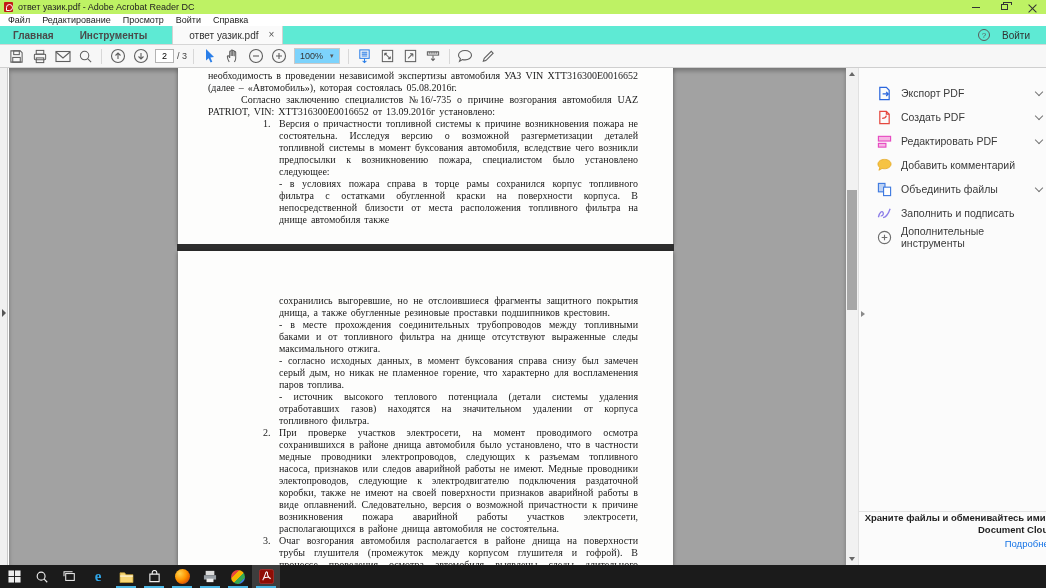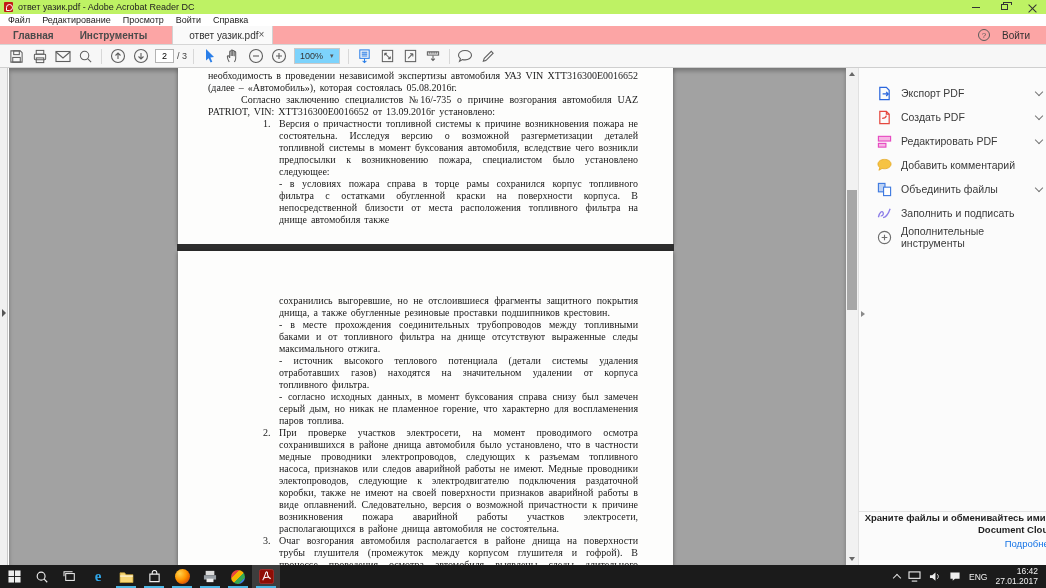--- a/index.html
+++ b/index.html
@@ -21,25 +21,25 @@
   .g-close { position:relative; width:9px; height:9px; }
   .g-close::before,.g-close::after { content:""; position:absolute; left:4px; top:0; width:1px; height:11px; background:#333; }
   .g-close::before { transform:rotate(45deg);} .g-close::after { transform:rotate(-45deg);}
 
   
   .menubar { position:absolute; top:14px; left:0; right:0; height:12px; background:#fff;
     display:flex; align-items:center; font-size:9px; color:#222; padding-left:2px; }
   .menu-item { padding:0 6px; cursor:default; }
 
   
-  .tabbar { position:absolute; top:26px; left:0; right:0; height:19px; background:#fca5a5;
+  .tabbar { position:absolute; top:26px; left:0; right:0; height:19px; background:#5eead4;
     border-bottom:1px solid #d6d6d6; display:flex; align-items:stretch; font-size:10px; color:#3c3c3c; }
   .tab { padding:0 13px; display:flex; align-items:center; font-weight:bold; color:#4a4a4a; cursor:default; }
   .doc-tab { margin-left:12px; background:#fafafa; border-left:1px solid #d2d2d2; border-right:1px solid #d2d2d2;
-    padding:0 8px 0 16px; display:flex; align-items:center; font-weight:normal; color:#333; cursor:default; }
+    padding:0 8px 0 16px; display:flex; align-items:center; gap:10px; font-weight:normal; color:#333; cursor:default; }
   .tab-close { color:#555; font-size:10px; line-height:10px; cursor:pointer; }
   .tabbar-right { margin-left:auto; display:flex; align-items:center; gap:12px; padding-right:16px; }
   .help-circle { width:12px; height:12px; border:1px solid #5a5a5a; border-radius:50%;
     font-size:8px; display:flex; align-items:center; justify-content:center; color:#5a5a5a; }
   .sign-in { font-size:10px; color:#323232; cursor:pointer; }
 
   
   .toolbar { position:absolute; top:45px; left:0; right:0; height:23px; background:#f7f7f7;
     border-bottom:1px solid #cfcfcf; display:flex; align-items:center; padding-left:5px; }
   .ticon { width:23px; height:20px; display:flex; align-items:center; justify-content:center; cursor:pointer; }
@@ -284,22 +284,22 @@
       </div>
 
       <div class="page-gap"></div>
 
       <div class="page page2">
         <div class="li">
           <span class="num"></span>
           <div class="li-body">
             <p>сохранились выгоревшие, но не отслоившиеся фрагменты защитного покрытия днища, а также обугленные резиновые проставки подшипников крестовин.</p>
             <p>- в месте прохождения соединительных трубопроводов между топливными баками и от топливного фильтра на днище отсутствуют выраженные следы максимального отжига.</p>
+            <p>- согласно исходных данных, в момент буксования справа снизу был замечен серый дым, но никак не пламенное горение, что характерно для воспламенения паров топлива.</p>
             <p>- источник высокого теплового потенциала (детали системы удаления отработавших газов) находятся на значительном удалении от корпуса топливного фильтра.</p>
-            <p>- согласно исходных данных, в момент буксования справа снизу был замечен серый дым, но никак не пламенное горение, что характерно для воспламенения паров топлива.</p>
           </div>
         </div>
         <div class="li">
           <span class="num">2.</span>
           <div class="li-body">
             <p>При проверке участков электросети, на момент проводимого осмотра сохранившихся в районе днища автомобиля было установлено, что в частности медные проводники электропроводов, следующих к разъемам топливного насоса, признаков или следов аварийной работы не имеют. Медные проводники электопроводов, следующие к электродвигателю подключения раздаточной коробки, также не имеют на своей поверхности признаков аварийной работы в виде оплавнений. Следовательно, версия о возможной причастности к причине возникновения пожара аварийной работы участков электросети, располагающихся в районе днища автомобиля не состоятельна.</p>
           </div>
         </div>
         <div class="li">
           <span class="num">3.</span>
@@ -455,40 +455,15 @@
     </span>
     <span class="tb-slot running">
         <span class="amigo-circle"></span>
       </span>
     <span class="tb-slot running active">
       <svg width="15" height="15" viewBox="0 0 16 16">
           <rect x="0.5" y="0.5" width="15" height="15" rx="2" fill="#8f0d04" stroke="#c33" stroke-width="0.6"></rect>
           <path d="M4 12 C6 8 7 4.5 7.5 3.5 C8 2.8 9 3 9 4 C9 7 10.5 9.5 12.5 10.5 M4.5 9.8 C7 8.8 10 8.6 12 9.2" fill="none" stroke="#fff" stroke-width="1.1"></path>
         </svg>
     </span>
-    <span class="tray">
-      <span class="tray-chev"></span>
-      <span>
-        <svg width="13" height="11" viewBox="0 0 14 12">
-            <rect x="1" y="1" width="12" height="7" fill="none" stroke="#eee" stroke-width="1.2"></rect>
-            <path d="M4 11 H10" stroke="#eee" stroke-width="1.2"></path>
-          </svg>
-      </span>
-      <span>
-        <svg width="12" height="11" viewBox="0 0 13 12">
-            <path d="M1 4.5 H3.5 L7 1.5 V10.5 L3.5 7.5 H1 Z" fill="#eee"></path>
-            <path d="M9 3.5 C10.5 4.8 10.5 7.2 9 8.5" fill="none" stroke="#eee" stroke-width="1"></path>
-          </svg>
-      </span>
-      <span>
-        <svg width="12" height="11" viewBox="0 0 13 12">
-            <path d="M1.5 1.5 h10 v7 h-5 l-2.5 2.2 v-2.2 h-2.5 z" fill="#eee"></path>
-          </svg>
-      </span>
-      <span class="lang">ENG</span>
-      <span class="clock">
-        <div>16:42</div>
-        <div>27.01.2017</div>
-      </span>
-    </span>
   </div>
 
 </div>
 
 </body></html>

